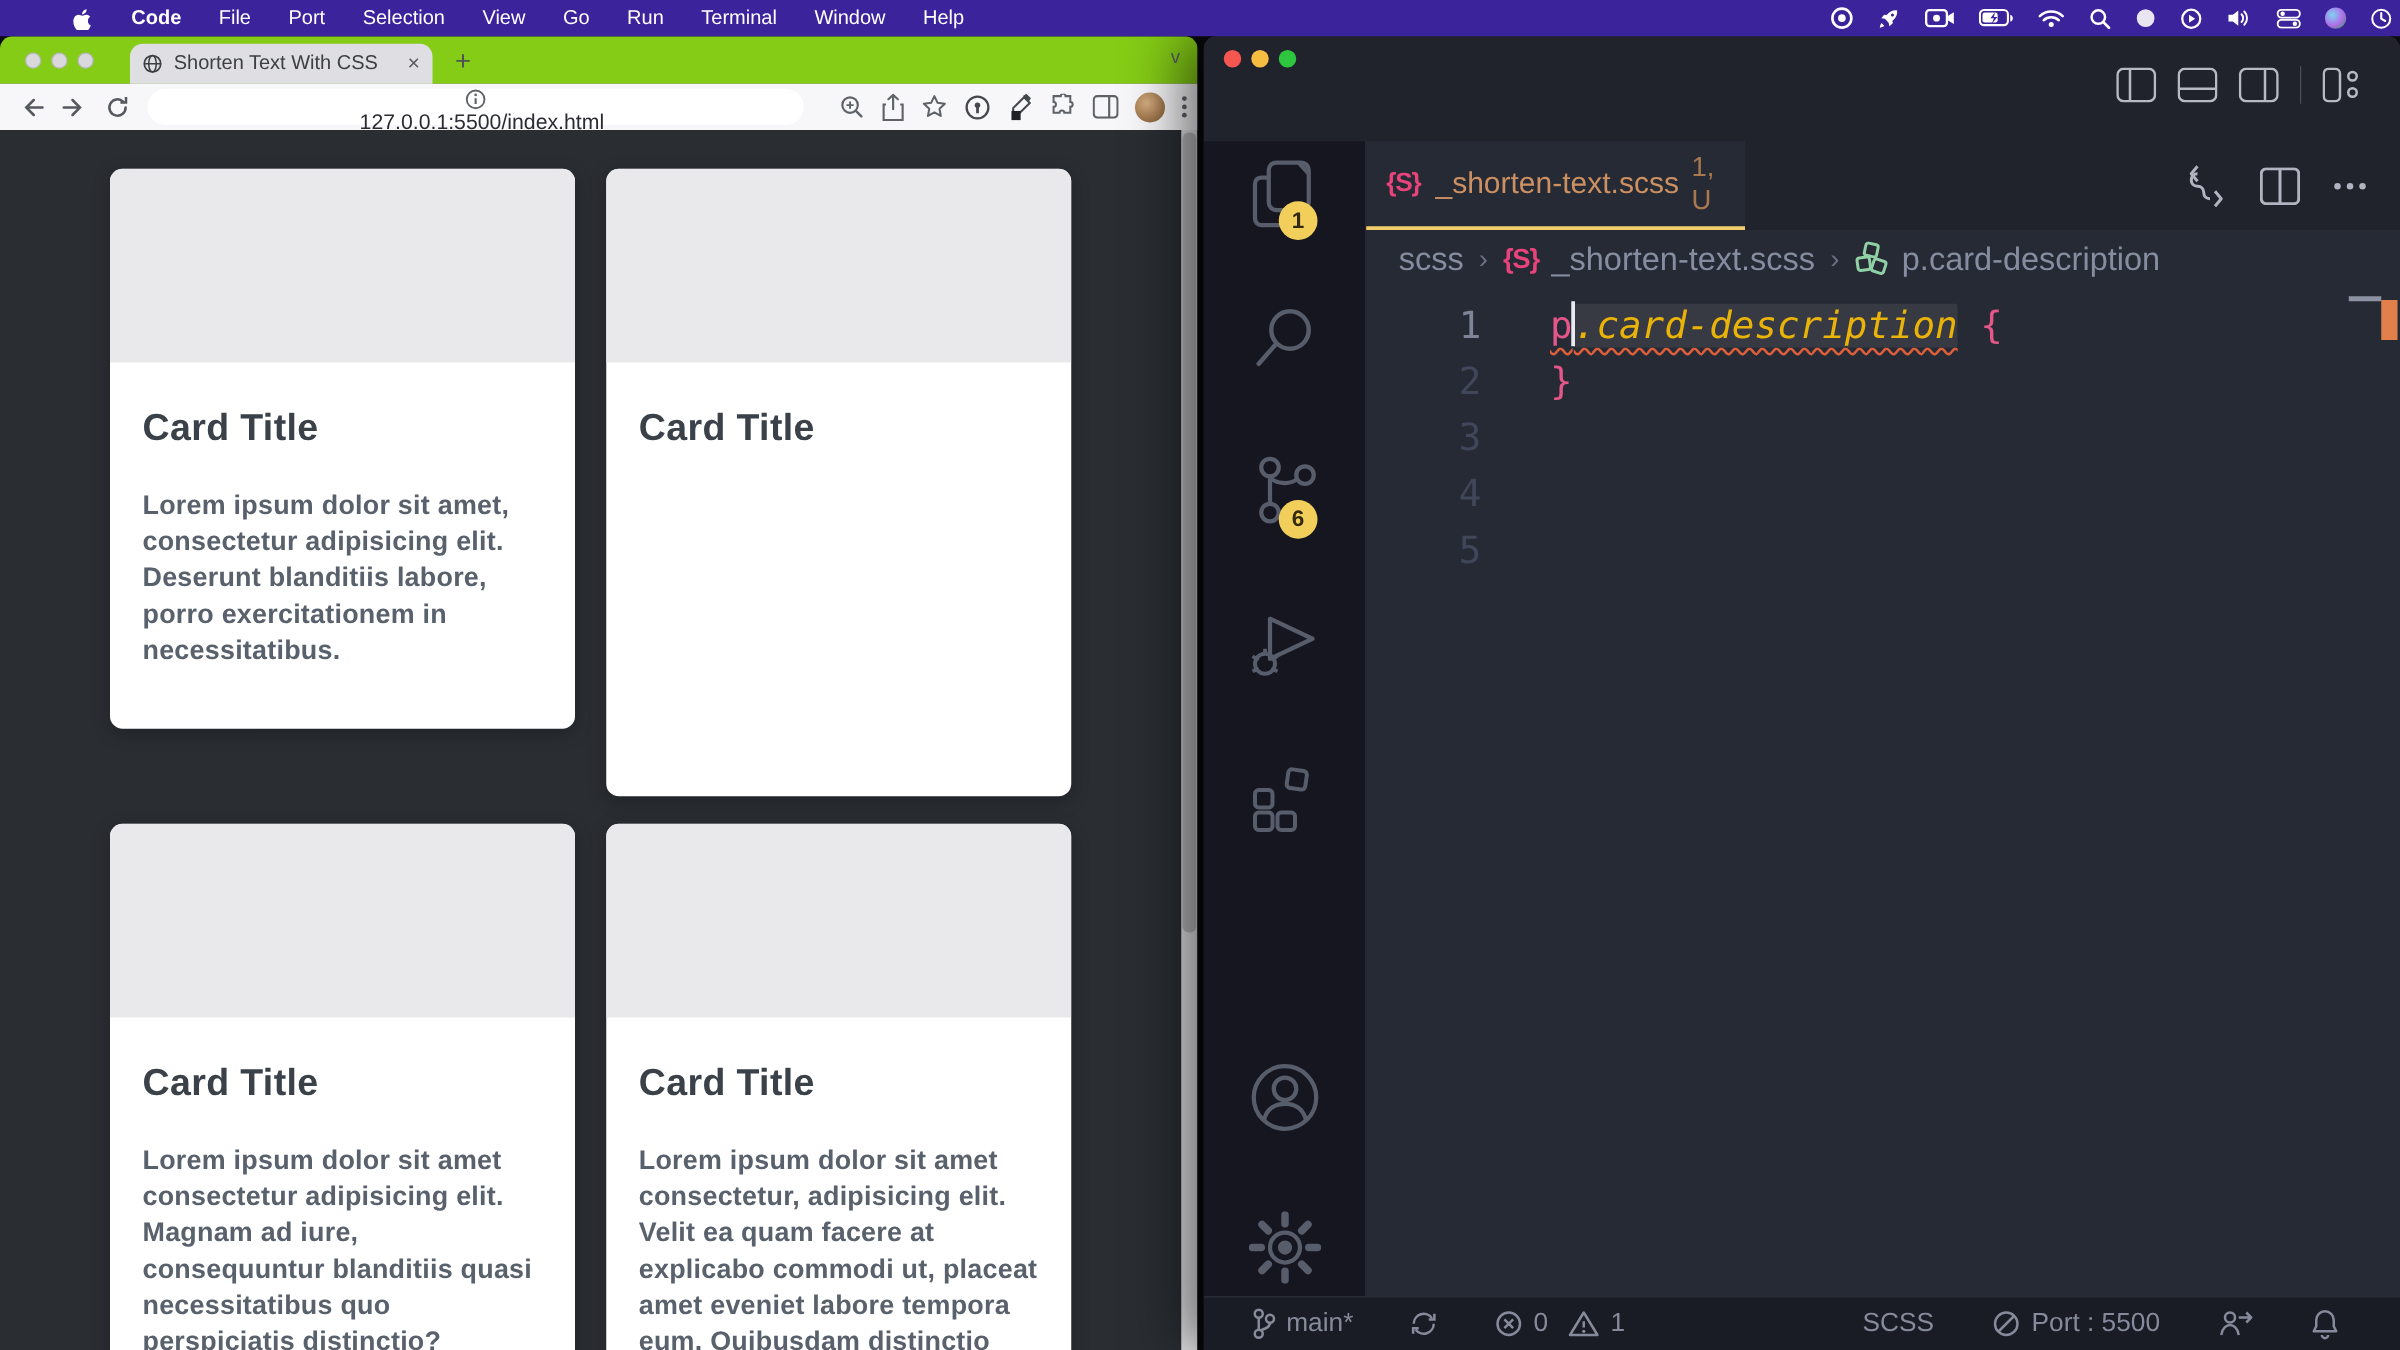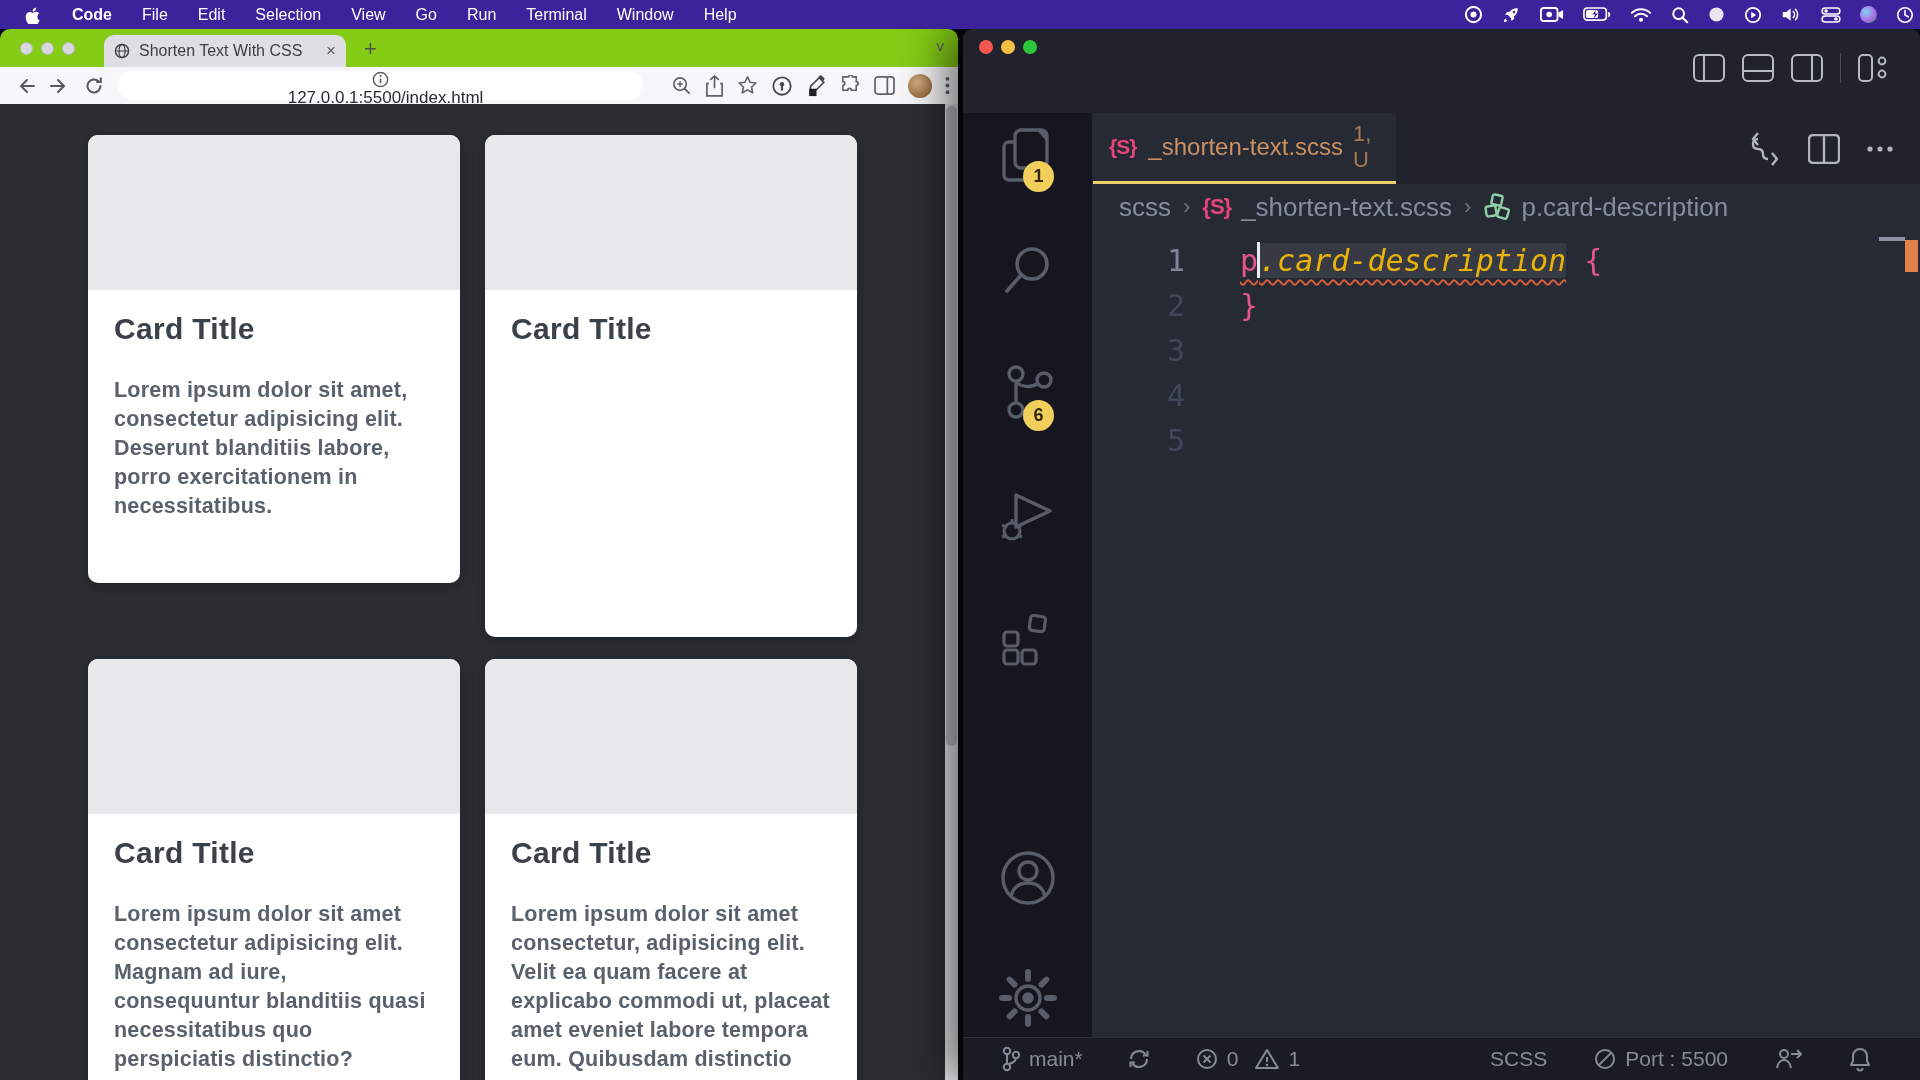--- a/index.html
+++ b/index.html
@@ -1,21 +1,21 @@
 <!DOCTYPE html>
 <html><head>
 <meta charset="utf-8">
 <style>
   * { margin:0; padding:0; box-sizing:border-box; }
   html,body { width:1920px; height:1080px; overflow:hidden; background:#0c0c11;
     font-family:"Liberation Sans", sans-serif; }
 
   
   .menubar { position:absolute; left:0; top:0; width:1920px; height:29px;
-    background:#3a239b; display:flex; align-items:center; color:#fff; z-index:50; }
+    background:#3a239b; display:flex; align-items:center; color:#fff; z-index:50;padding-left:33px; }
   .menubar .apple { margin:0 22px 0 24px; display:flex; }
   .menubar .mitem { font-size:16px; margin:0 15px; color:#fff; }
   .menubar .mitem.bold { font-weight:bold; margin-left:10px; }
   .mb-status { position:absolute; right:6px; top:0; height:29px; display:flex;
     align-items:center; gap:19px; }
   .mb-status svg { display:block; }
   .siri-dot { width:17px; height:17px; border-radius:50%;
     background:radial-gradient(circle at 35% 35%, #7fd4f2, #b06ce8 55%, #3b9e5f 90%); }
 
   
@@ -47,21 +47,21 @@
 
   .page { position:absolute; left:0; top:75px; width:100%; height:976px; background:#2a2e33;
     overflow:hidden; }
   .pg-scrollbar { position:absolute; right:0; top:0; width:13px; height:100%; background:#e9e8ea; }
   .pg-thumb { position:absolute; right:1px; top:2px; width:11px; height:640px; background:#bdbcc0;
     border-radius:5px; }
 
   .card { position:absolute; width:372px; background:#fff; border-radius:10px; overflow:hidden;
     box-shadow:0 4px 14px rgba(0,0,0,.25); }
   .card-img { height:155px; background:#e9e9eb; }
-  .card-body { padding:8px 26px 30px; }
+  .card-body { padding:22px 26px 30px; }
   .card-title { font-size:30px; font-weight:bold; color:#3b4149; margin-top:14px;
     letter-spacing:.3px; }
   .card-text { margin-top:30px; font-size:21.5px; line-height:29px; font-weight:bold;
     color:#59616c; letter-spacing:.2px; }
   .card1 { left:88px; top:31px;  height:448px; }
   .card2 { left:485px; top:31px; height:502px; }
   .card3 { left:88px; top:555px; height:560px; }
   .card4 { left:485px; top:555px; height:560px; }
 
   
@@ -128,21 +128,21 @@
 <body>
 
 <div class="menubar">
   <span class="apple">
     <svg width="16" height="18" viewBox="0 0 22 26">
         <path fill="#fff" d="M15.8 6.2c.9-1.1 1.5-2.6 1.3-4.2-1.3.1-2.9 1-3.8 2.1-.8 1-1.5 2.5-1.3 3.9 1.4.1 2.9-.7 3.8-1.8zm1.2 2.2c-2.1-.1-3.8 1.2-4.8 1.2s-2.5-1.1-4.1-1.1c-2.1 0-4.1 1.2-5.2 3.1-2.2 3.8-.6 9.5 1.6 12.6 1 1.5 2.3 3.2 3.9 3.1 1.6-.1 2.2-1 4-1s2.4 1 4.1 1 2.8-1.5 3.8-3c1.2-1.8 1.7-3.5 1.7-3.6-.1 0-3.3-1.3-3.3-5.1 0-3.2 2.6-4.7 2.7-4.8-1.5-2.2-3.7-2.4-4.4-2.4z"></path>
       </svg>
   </span>
   <span class="mitem bold">Code</span>
   <span class="mitem">File</span>
-  <span class="mitem">Edit</span>
+  <span class="mitem">Port</span>
   <span class="mitem">Selection</span>
   <span class="mitem">View</span>
   <span class="mitem">Go</span>
   <span class="mitem">Run</span>
   <span class="mitem">Terminal</span>
   <span class="mitem">Window</span>
   <span class="mitem">Help</span>
 
   <div class="mb-status">
     <span>

